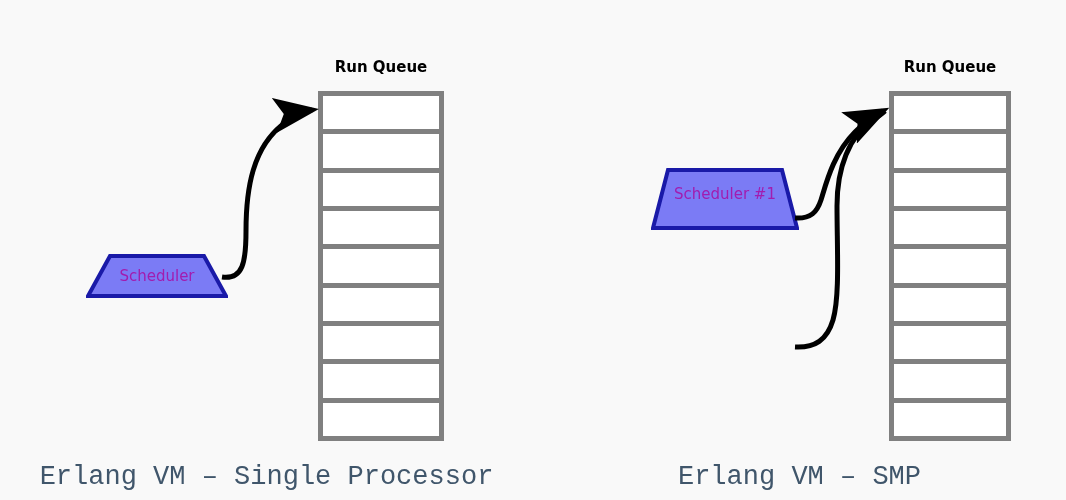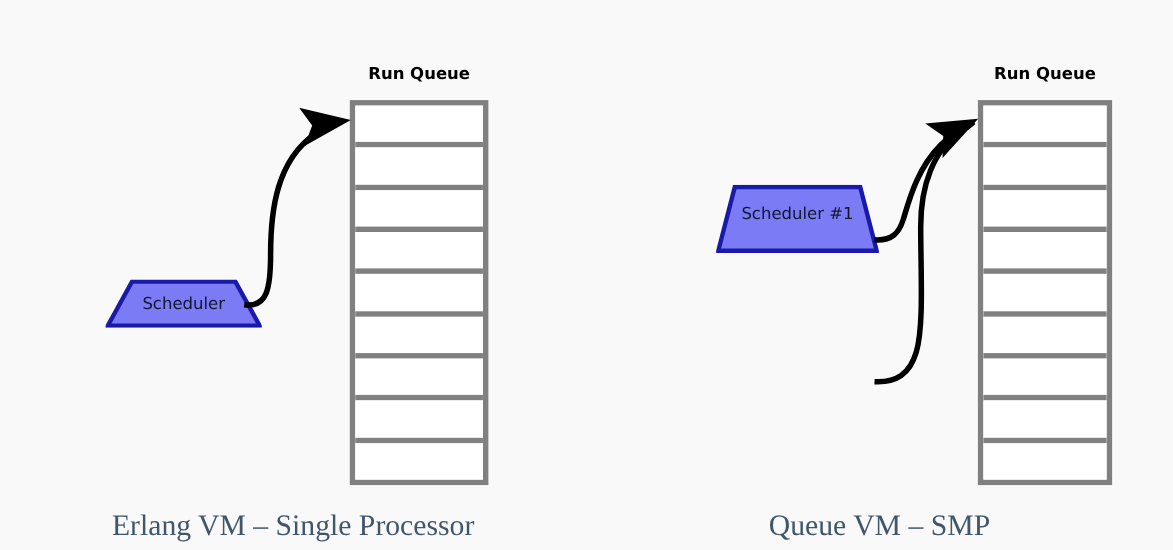--- a/index.html
+++ b/index.html
@@ -68,21 +68,21 @@
   }
   .sched-shape {
     position: absolute;
     left: 0; top: 0;
     width: 100%;
     height: 100%;
   }
   .sched-label {
     position: relative;
     z-index: 2;
-    color: #0f172a;
+    color: #a21caf;
     font-family: "DejaVu Sans", sans-serif;
     font-size: 15px;
     line-height: 1;
     white-space: nowrap;
     text-align: center;
   }
 
   
   .arrows {
     position: absolute;
@@ -90,21 +90,21 @@
     width: 533px;
     height: 500px;
     overflow: visible;
   }
 
   
   .caption {
     position: absolute;
     width: 533px;
     text-align: center;
-    font-family: Liberation Serif, serif;
+    font-family: Liberation Mono, monospace;
     font-weight: 300;
     font-size: 27px;
     color: #40566b;
     white-space: nowrap;
   }
 </style>
 </head>
 <body>
 
 <div id="stage">
@@ -118,21 +118,21 @@
       <div class="queue-cell"></div>
       <div class="queue-cell"></div>
       <div class="queue-cell"></div>
       <div class="queue-cell"></div>
       <div class="queue-cell"></div>
       <div class="queue-cell"></div>
       <div class="queue-cell"></div>
       <div class="queue-cell"></div>
     </div>
 
-    <div class="sched" style="left:96px; top:226px; width:142px; height:44px;justify-content:center;">
+    <div class="sched" style="left:86px; top:226px; width:142px; height:44px;justify-content:center;">
       <svg class="sched-shape" viewBox="0 0 142 44" preserveAspectRatio="none">
         <polygon points="24,2 118,2 140,42 2,42" fill="#7b7bf5" stroke="#1a1aa8" stroke-width="4" stroke-linejoin="miter"></polygon>
       </svg>
       <span class="sched-label">Scheduler</span>
     </div>
 
     <svg class="arrows" viewBox="0 0 533 500">
       <defs>
         <marker id="ah-left" markerWidth="9" markerHeight="7" refX="7.6" refY="3.5" orient="auto" markerUnits="strokeWidth">
           <path d="M0,0 L9,3.5 L0,7 L1.9,3.5 Z" fill="#000000"></path>
@@ -173,16 +173,16 @@
         <marker id="ah-right" markerWidth="9" markerHeight="7" refX="7.6" refY="3.5" orient="auto" markerUnits="strokeWidth">
           <path d="M0,0 L9,3.5 L0,7 L1.9,3.5 Z" fill="#000000"></path>
         </marker>
       </defs>
 
       <path d="M 262,319 C 282,320 294,312 300,292 C 307,268 304,220 304,178 C 304,140 316,108 340,92 C 346,88 350,85 352,83" fill="none" stroke="#000000" stroke-width="5" stroke-linecap="butt"></path>
 
       <path d="M 262,190 C 278,191 284,184 288,172 C 293,156 300,126 322,104 C 334,92 344,86 350,83" fill="none" stroke="#000000" stroke-width="5" stroke-linecap="butt" marker-end="url(#ah-right)"></path>
     </svg>
 
-    <div class="caption" style="left:0px; top:434px;">Queue VM – SMP</div>
+    <div class="caption" style="left:0px; top:434px;">Erlang VM – SMP</div>
   </div>
 
 </div>
 
 </body></html>

